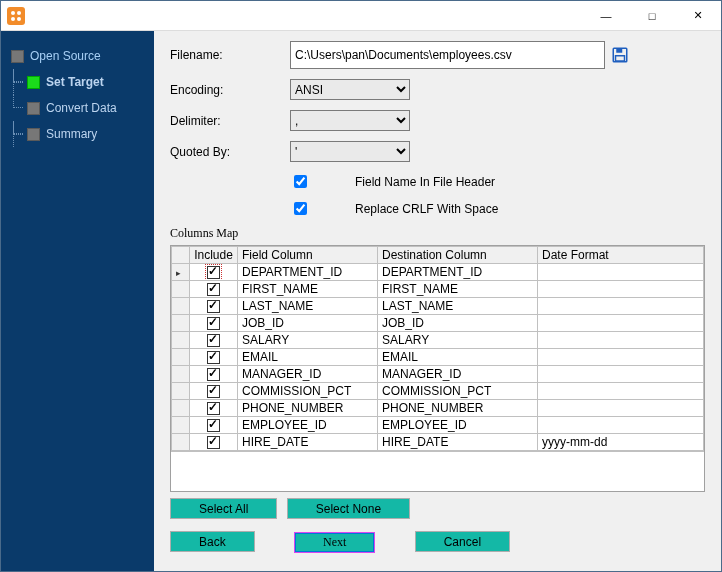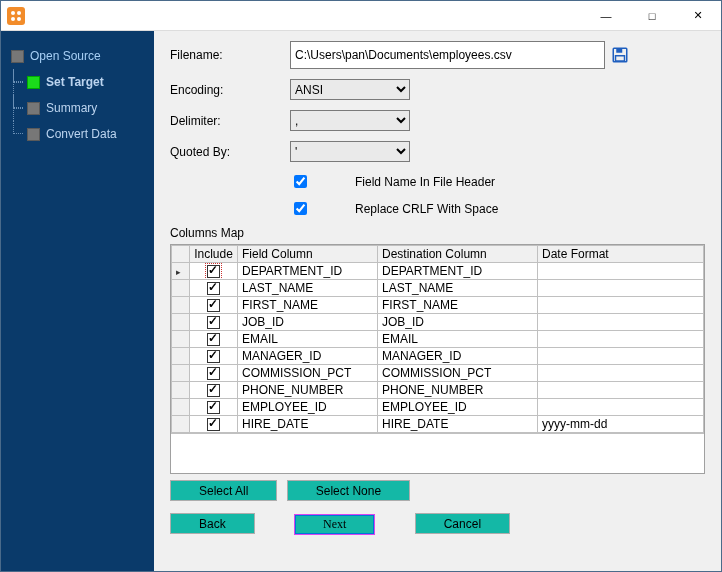--- a/index.html
+++ b/index.html
@@ -76,21 +76,21 @@
   .icon-btn {
     width:22px;height:21px;border:none;background:transparent;margin-left:4px;
     display:flex;align-items:center;justify-content:center;padding:0;
   }
   .icon-btn svg { width:18px; height:18px; }
   select.sel {
     width:120px; height:21px; border:1px solid #7a7a7a; font:inherit; background:#eaeaea;
   }
   .chk-row { margin-left:120px; margin-bottom:8px; display:flex; align-items:center;gap:44px; }
   .chk-row input { margin-right:4px; }
-  .section-label { margin: 6px 0 4px 0; }
+  .section-label { margin: 6px 0 4px 0; font-family: Liberation Serif, serif; }
   .grid-wrap {
     border:1px solid #a0a0a0; background:#fff; width: 535px;
   }
   table.grid { border-collapse:collapse; width:100%; font-size:12px; }
   table.grid th, table.grid td {
     border:1px solid #c0c0c0; padding:1px 4px; text-align:left; height:17px;
     white-space:nowrap; overflow:hidden;
   }
   table.grid th { background:#f0f0f0; font-weight:normal; }
   table.grid th.rowhdr, table.grid td.rowhdr { width:18px; background:#f0f0f0; }
@@ -136,29 +136,29 @@
     </div>
     <div class="nav-item nav-indent current">
       <span class="branch"></span>
         <span class="branch full"></span>
         <span class="tee"></span>
       <span class="box"></span>
         <a href="#">Set Target</a>
     </div>
     <div class="nav-item nav-indent">
       <span class="branch"></span>
+      <span class="box"></span>
+        <a href="#">Convert Data</a>
+    </div>
+    <div class="nav-item nav-indent">
+      <span class="branch"></span>
         <span class="branch full"></span>
         <span class="tee"></span>
       <span class="box"></span>
         <a href="#">Summary</a>
-    </div>
-    <div class="nav-item nav-indent">
-      <span class="branch"></span>
-      <span class="box"></span>
-        <a href="#">Convert Data</a>
     </div>
   </div>
 
   <div class="main">
     <div class="form-row">
       <label class="lbl">Filename:</label>
       <input type="text" class="filename-input" value="C:\Users\pan\Documents\employees.csv" style="">
       <button class="icon-btn">
         <svg viewBox="0 0 24 24">
             <rect x="3" y="3" width="18" height="18" rx="1" fill="none" stroke="#1f5fbf" stroke-width="2"></rect>
@@ -205,36 +205,43 @@
             <tr class="cur">
               <td class="rowhdr"></td>
               <td class="inc-col"><span class="chk c"></span></td>
               <td class="src-col">DEPARTMENT_ID</td>
               <td class="dst-col">DEPARTMENT_ID</td>
               <td class="dt-col"></td>
             </tr>
             <tr>
               <td class="rowhdr"></td>
               <td class="inc-col"><span class="chk c"></span></td>
+              <td class="src-col">FIRST_NAME</td>
+              <td class="dst-col">FIRST_NAME</td>
+              <td class="dt-col"></td>
+            </tr>
+            <tr>
+              <td class="rowhdr"></td>
+              <td class="inc-col"><span class="chk c"></span></td>
               <td class="src-col">LAST_NAME</td>
               <td class="dst-col">LAST_NAME</td>
               <td class="dt-col"></td>
             </tr>
             <tr>
               <td class="rowhdr"></td>
               <td class="inc-col"><span class="chk c"></span></td>
-              <td class="src-col">FIRST_NAME</td>
-              <td class="dst-col">FIRST_NAME</td>
-              <td class="dt-col"></td>
-            </tr>
-            <tr>
-              <td class="rowhdr"></td>
-              <td class="inc-col"><span class="chk c"></span></td>
               <td class="src-col">JOB_ID</td>
               <td class="dst-col">JOB_ID</td>
+              <td class="dt-col"></td>
+            </tr>
+            <tr>
+              <td class="rowhdr"></td>
+              <td class="inc-col"><span class="chk c"></span></td>
+              <td class="src-col">SALARY</td>
+              <td class="dst-col">SALARY</td>
               <td class="dt-col"></td>
             </tr>
             <tr>
               <td class="rowhdr"></td>
               <td class="inc-col"><span class="chk c"></span></td>
               <td class="src-col">EMAIL</td>
               <td class="dst-col">EMAIL</td>
               <td class="dt-col"></td>
             </tr>
             <tr>

